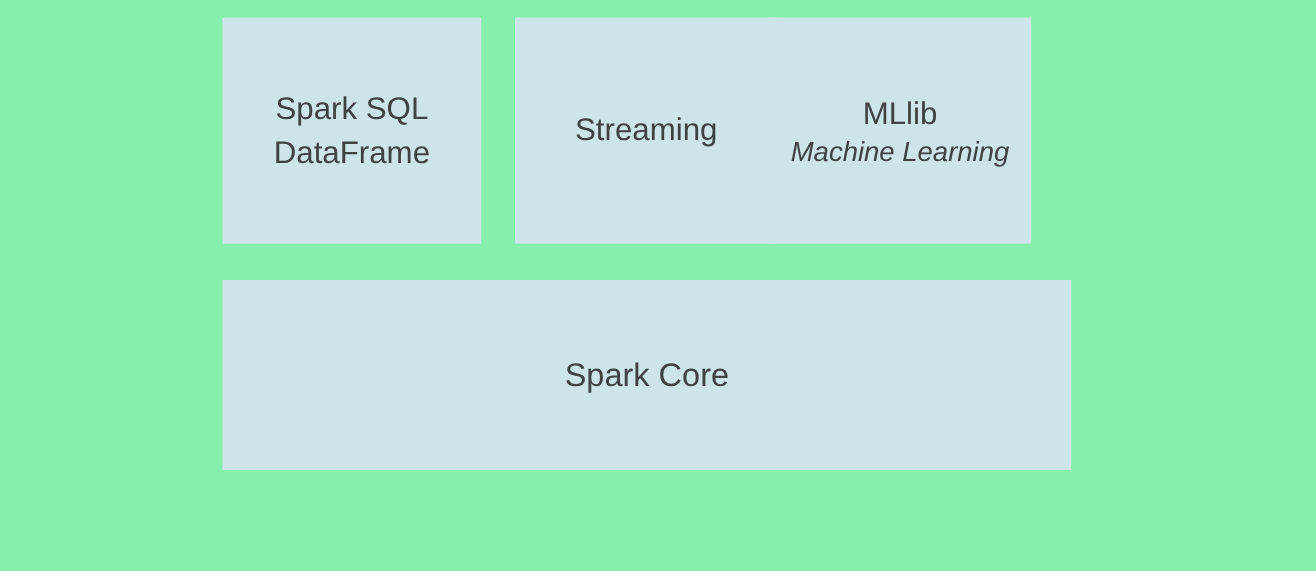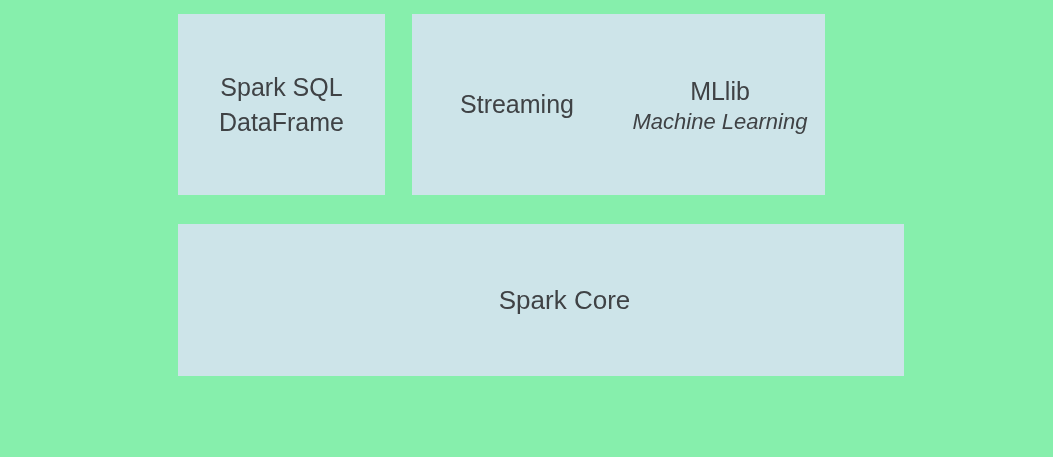--- a/index.html
+++ b/index.html
@@ -37,21 +37,21 @@
       font-weight: 400;
     }
     .core-label {
       font-size: 26px;
       line-height: 32px;
       font-weight: 400;
     }
     #box-spark-sql  { left: 178px; top: 14px;  width: 207px; height: 181px; }
     #box-streaming  { left: 412px; top: 14px;  width: 210px; height: 181px; }
     #box-mllib      { left: 615px; top: 14px;  width: 210px; height: 181px; }
-    #box-spark-core { left: 178px; top: 224px; width: 679px; height: 152px; padding-left: 47px; }
+    #box-spark-core { left: 178px; top: 224px; width: 679px; height: 152px; }
   </style>
 </head>
 <body>
 
 <div class="canvas">
 
   <div class="box" id="box-spark-sql">
     <div class="main-label">Spark SQL</div>
     <div class="main-label">DataFrame</div>
   </div>

